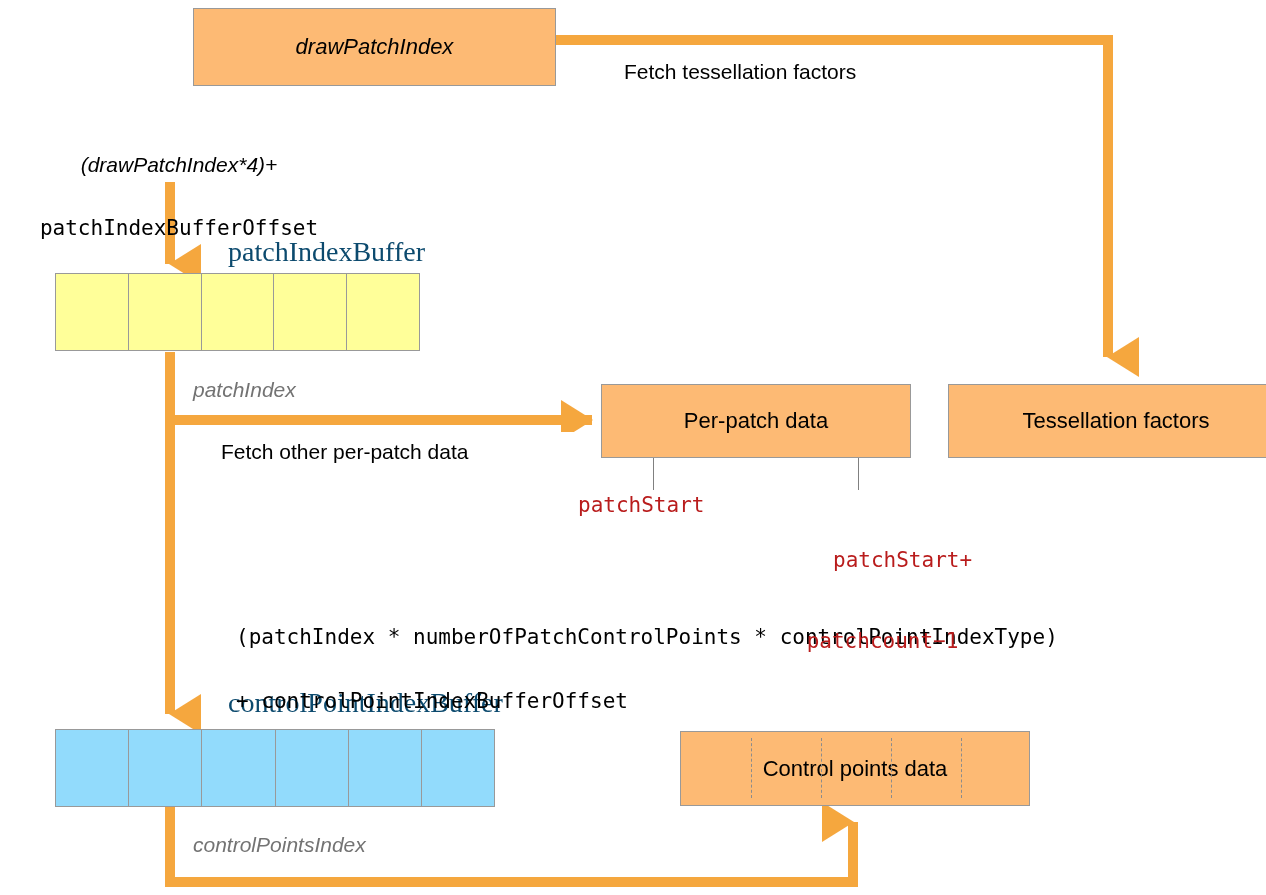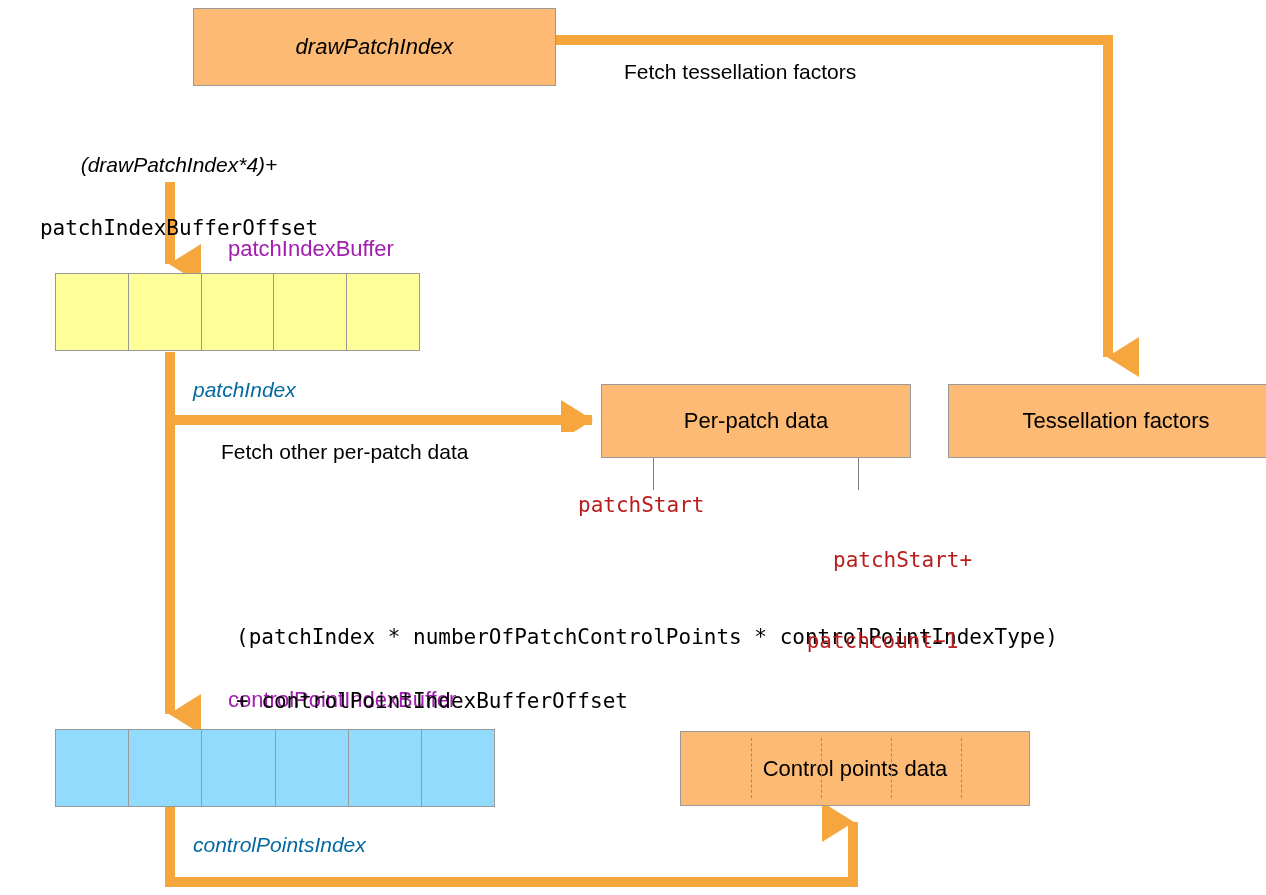--- a/index.html
+++ b/index.html
@@ -48,30 +48,30 @@
     box-sizing: border-box;
     border-right: 1.5px solid #999999;
   }
   .buffer .cell:last-child {
     border-right: none;
   }
   .buffer.yellow .cell { background: #ffff99; }
   .buffer.blue .cell { background: #92dbfc; }
   .caption {
     position: absolute;
-    font-family: Liberation Sans, sans-serif;
-    font-size: 22px;
-    color: #a21caf;
+    font-family: Liberation Serif, serif;
+    font-size: 28px;
+    color: #0c4a6e;
     white-space: pre;
   }
   .label-italic {
     position: absolute;
     font-style: italic;
     font-size: 21px;
-    color: #0369a1;
+    color: #737373;
     white-space: pre;
   }
   .label-plain {
     position: absolute;
     font-size: 21px;
     color: #000000;
     white-space: pre;
   }
   .formula {
     position: absolute;

